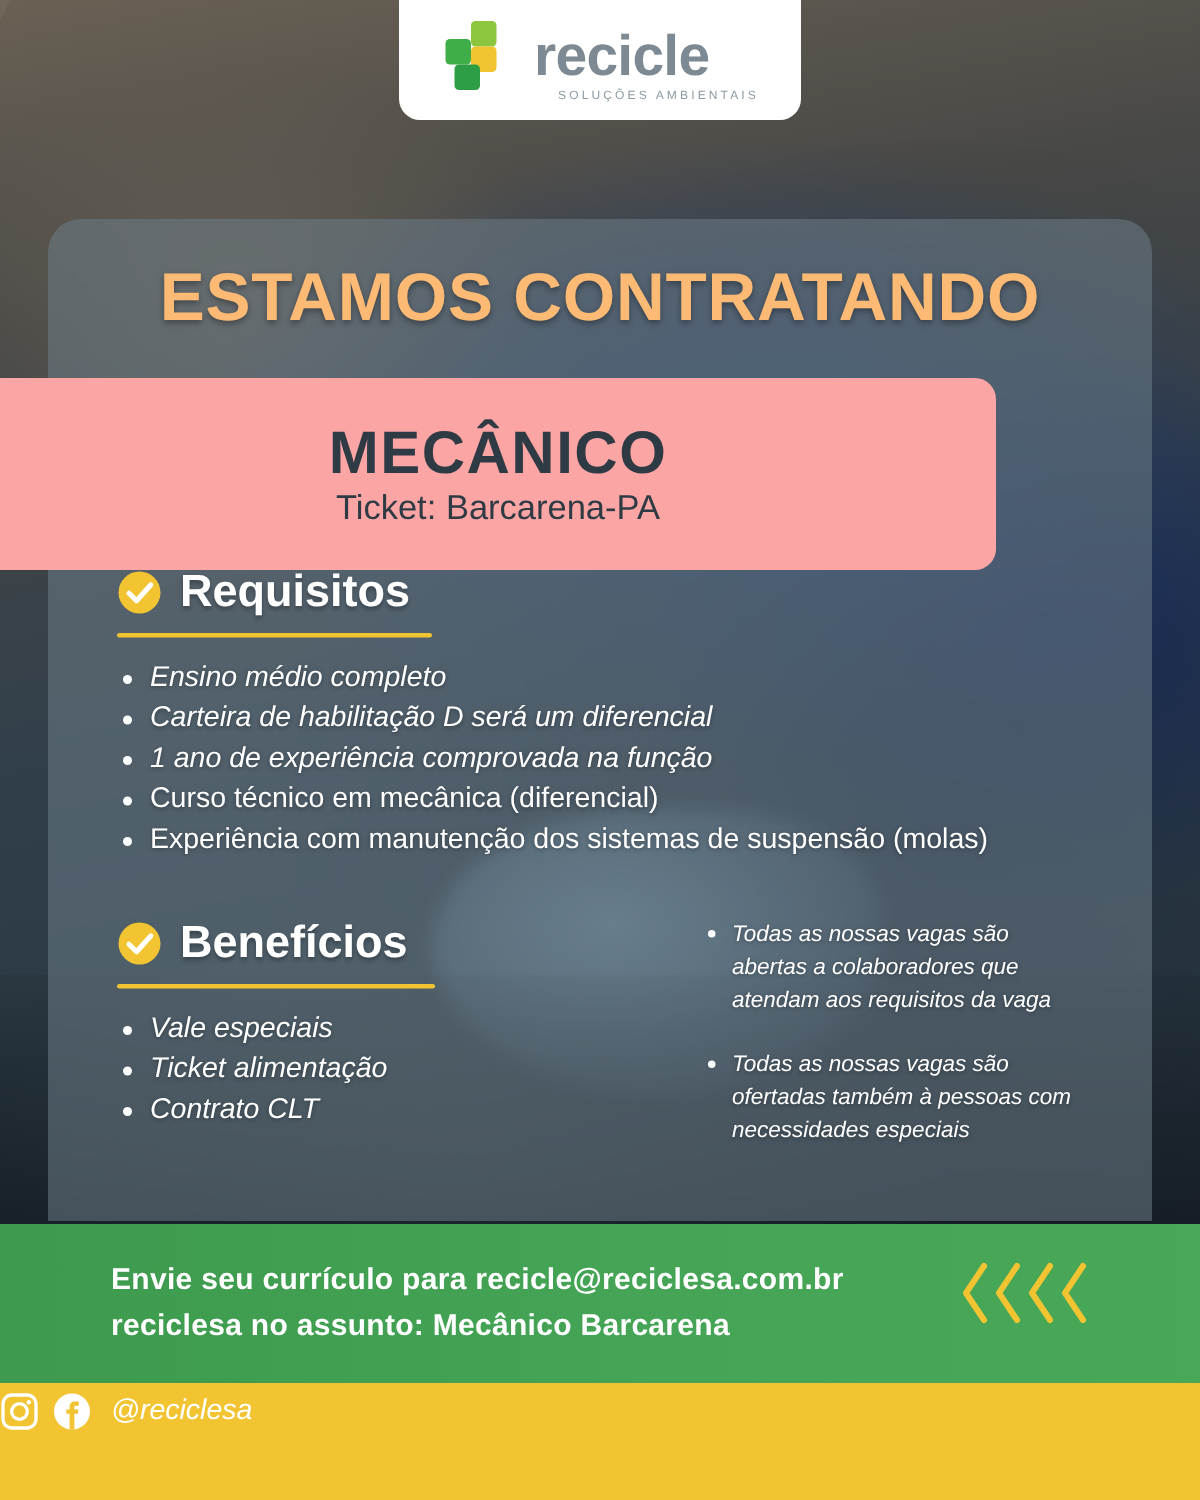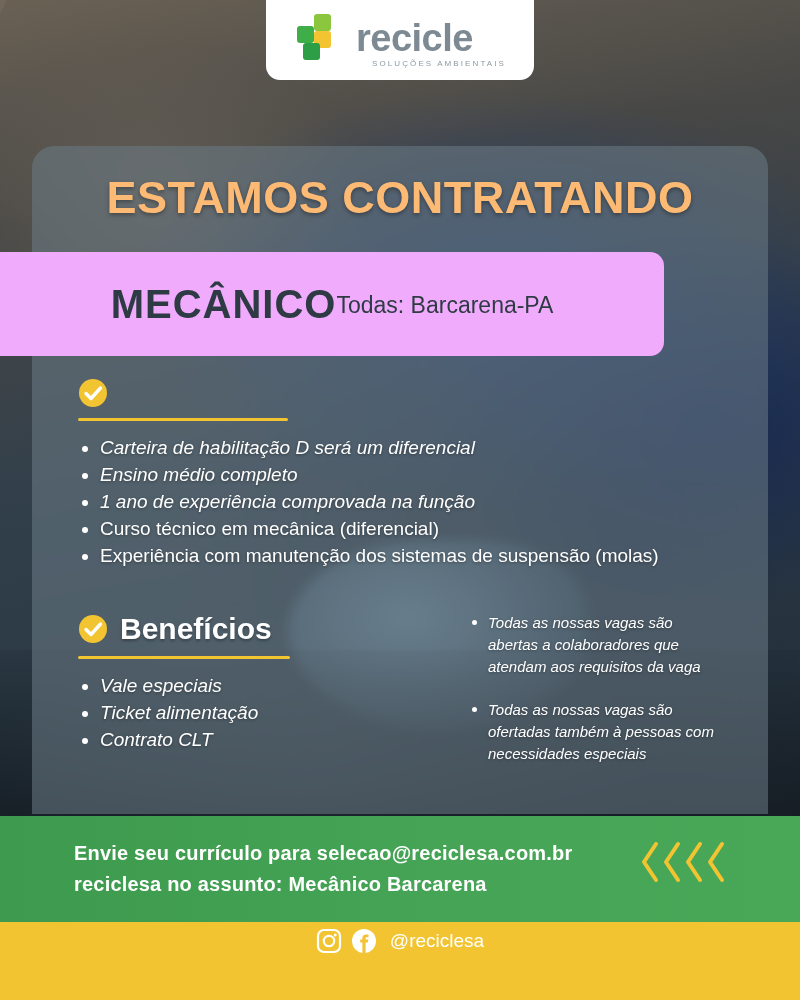--- a/index.html
+++ b/index.html
@@ -123,26 +123,26 @@
     letter-spacing: 0.5px;
     z-index: 4;
     text-shadow: 0 2px 4px rgba(0,0,0,0.35);
   }
 
   .role-band {
     position: absolute;
     left: 0;
     top: 252px;
     width: 664px;
-    height: 104px;
-    background: #f0abfc;
+    height: 128px;
+    background: #fca5a5;
     border-radius: 0 14px 14px 0;
     z-index: 4;
     display: flex;
-    flex-direction: row;
+    flex-direction: column;
     align-items: center;
     justify-content: center;
   }
   .role-title {
     font-size: 40px;
     font-weight: bold;
     color: #2f3b44;
     letter-spacing: 1px;
     line-height: 1.05;
   }
@@ -285,22 +285,22 @@
     background: #f2c431;
     z-index: 5;
   }
   .social-row {
     position: absolute;
     left: 0; right: 0;
     top: 928px;
     z-index: 6;
     display: flex;
     align-items: center;
-    justify-content: center;
     gap: 9px;
+    font-style: italic;
   }
   .social-icon { width: 26px; height: 26px; display: block; }
   .handle {
     font-size: 19px;
     color: #ffffff;
     font-weight: 500;
     margin-left: 4px;
   }
   .website {
     position: absolute;
@@ -338,34 +338,35 @@
       </div>
     </div>
   </div>
 
   <div class="panel"></div>
 
   <div class="headline">ESTAMOS CONTRATANDO</div>
 
   <div class="role-band">
     <div class="role-title">MECÂNICO</div>
-    <div class="role-local">Todas: Barcarena-PA</div>
+    <div class="role-local">Ticket: Barcarena-PA</div>
   </div>
 
   <div class="section sec-req">
     <div class="sec-head">
       <svg class="check-icon" viewBox="0 0 30 30">
         <circle cx="15" cy="15" r="14" fill="#f2c431"></circle>
         <path d="M8 15.5 L13 20.5 L22.5 10" fill="none" stroke="#ffffff" stroke-width="3.4" stroke-linecap="round" stroke-linejoin="round"></path>
       </svg>
+      <span class="sec-title">Requisitos</span>
     </div>
     <div class="sec-rule rule-req"></div>
     <ul class="bullets">
+      <li>Ensino médio completo</li>
       <li>Carteira de habilitação D será um diferencial</li>
-      <li>Ensino médio completo</li>
       <li>1 ano de experiência comprovada na função</li>
       <li class="upright">Curso técnico em mecânica (diferencial)</li>
       <li class="upright">Experiência com manutenção dos sistemas de suspensão (molas)</li>
     </ul>
   </div>
 
   <div class="section sec-ben">
     <div class="sec-head">
       <svg class="check-icon" viewBox="0 0 30 30">
         <circle cx="15" cy="15" r="14" fill="#f2c431"></circle>
@@ -383,21 +384,21 @@
 
   <div class="notes">
     <ul>
       <li>Todas as nossas vagas são abertas a colaboradores que atendam aos requisitos da vaga</li>
       <li>Todas as nossas vagas são ofertadas também à pessoas com necessidades especiais</li>
     </ul>
   </div>
 
   <div class="green-band"></div>
   <div class="contact-text">
-    <div>Envie seu currículo para selecao@reciclesa.com.br</div>
+    <div>Envie seu currículo para recicle@reciclesa.com.br</div>
     <div>reciclesa no assunto:  Mecânico Barcarena</div>
   </div>
   <div class="chevrons">
     <svg class="chev" viewBox="0 0 20 44">
         <path d="M16 4 L4 22 L16 40" fill="none" stroke="#f2c431" stroke-width="4" stroke-linecap="round" stroke-linejoin="round"></path>
       </svg>
     <svg class="chev" viewBox="0 0 20 44">
         <path d="M16 4 L4 22 L16 40" fill="none" stroke="#f2c431" stroke-width="4" stroke-linecap="round" stroke-linejoin="round"></path>
       </svg>
     <svg class="chev" viewBox="0 0 20 44">

